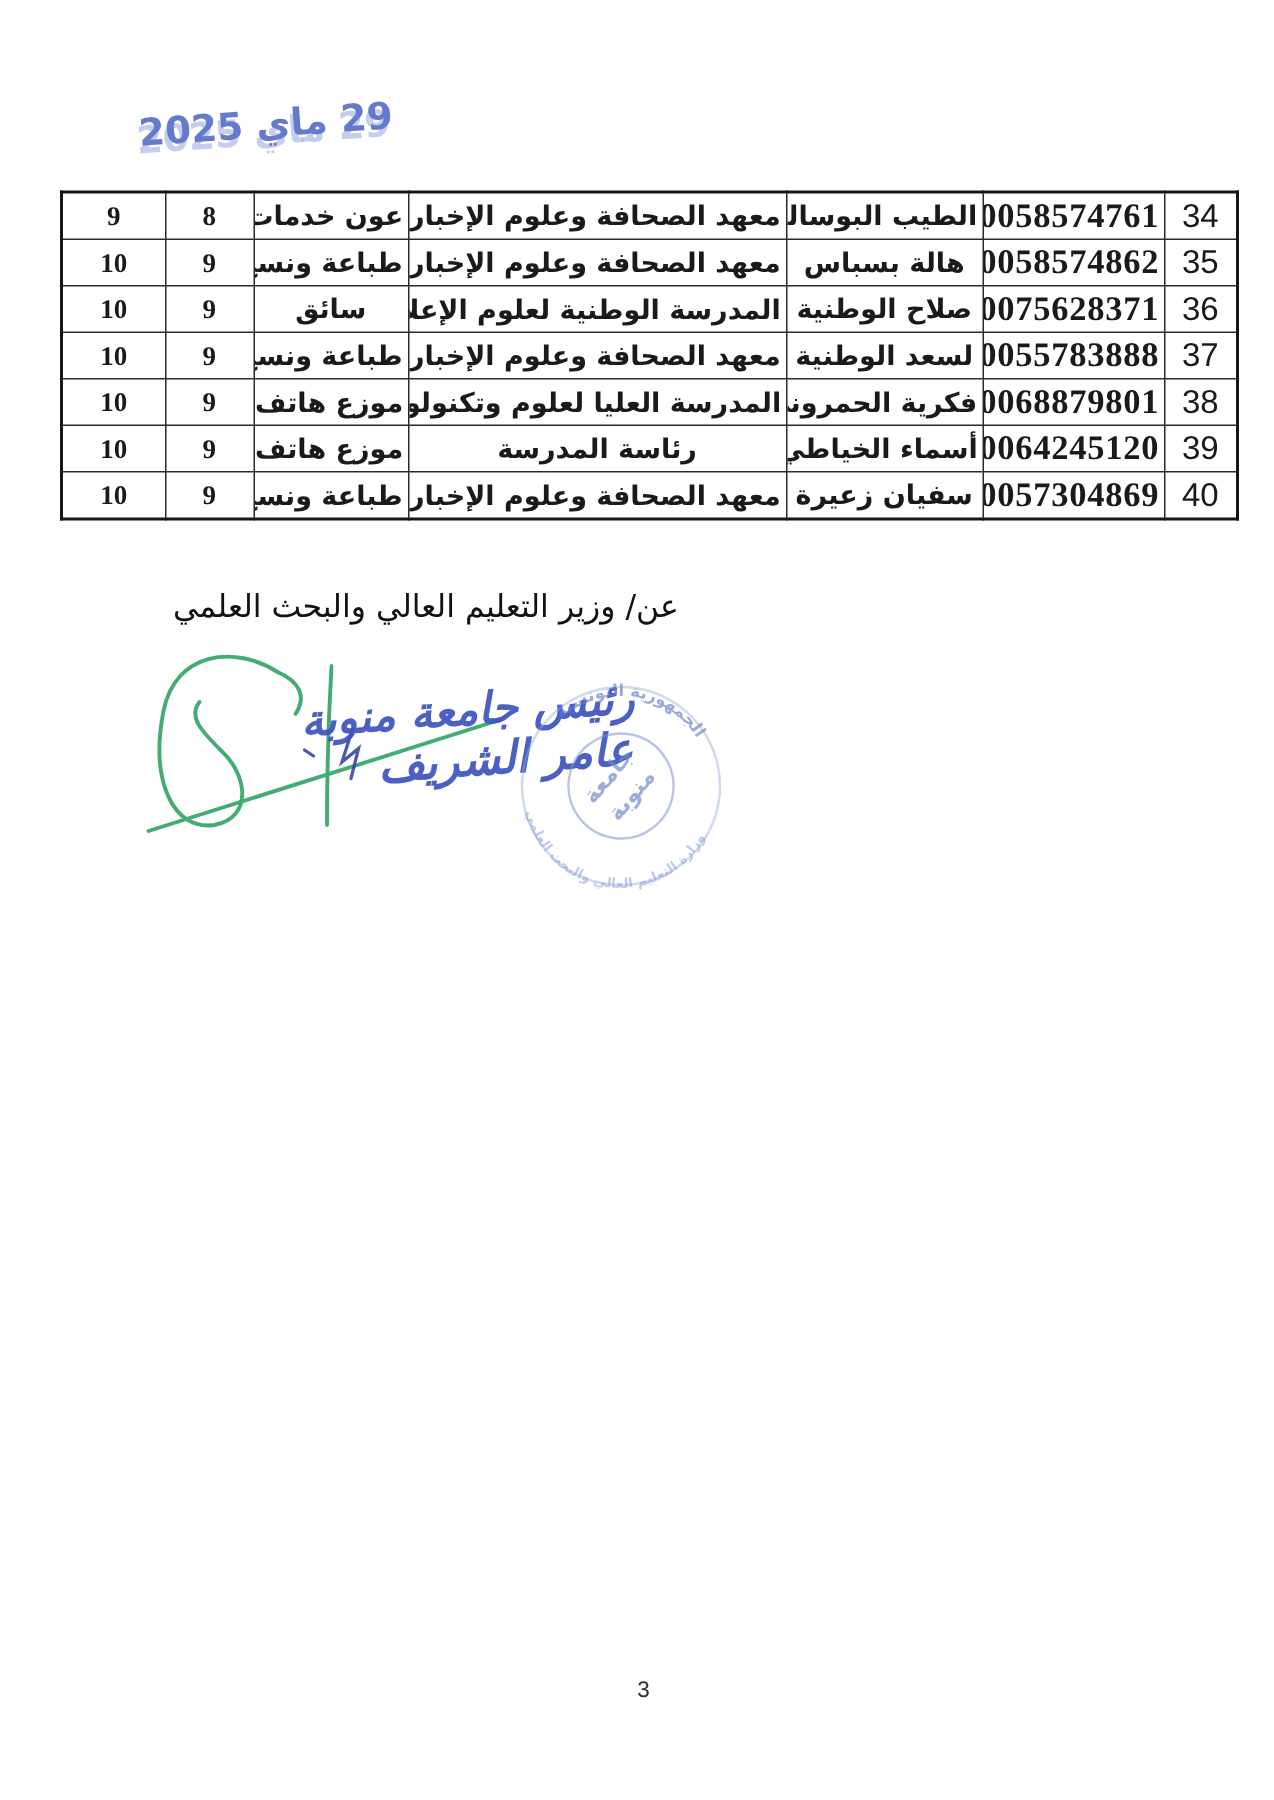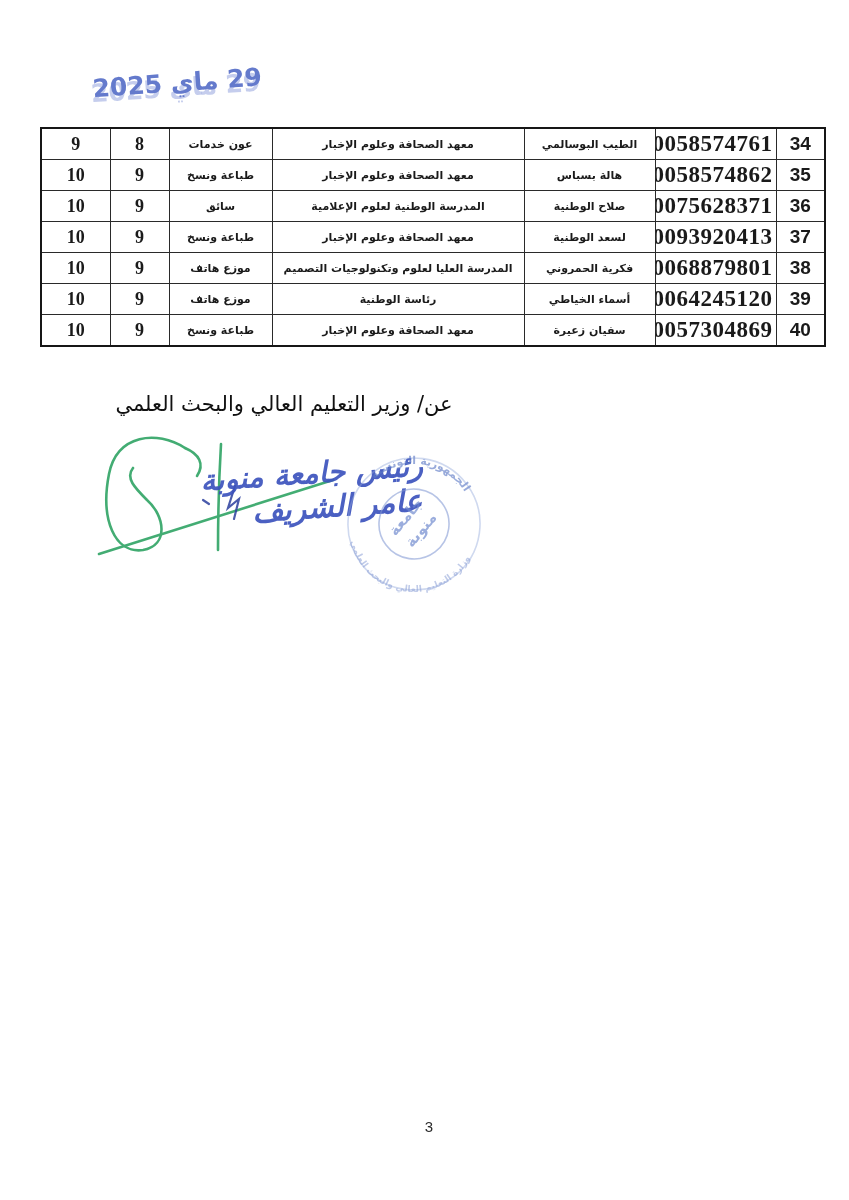--- a/index.html
+++ b/index.html
@@ -25,23 +25,23 @@
   .roster{
     position:absolute;left:40px;top:127px;width:784px;
     border-collapse:collapse;table-layout:fixed;
     border:2px solid #161616;
   }
   .roster td{
     border:1px solid #2a2a2a;height:30px;
     text-align:center;vertical-align:middle;
     padding:0 3px;overflow:hidden;white-space:nowrap;
   }
-  .c-num{font-family:"Liberation Sans",sans-serif;font-weight:700;font-size:19px;}
+  .c-num{font-family:"Liberation Sans",sans-serif;font-weight:400;font-size:22px;}
   .c-id{font-family:"Liberation Serif",serif;font-weight:700;font-size:23px;letter-spacing:.5px;}
-  .c-name,.c-inst,.c-job{font-weight:700;font-size:11px;}
+  .c-name,.c-inst,.c-job{font-weight:700;font-size:18px;}
   .c-g1,.c-g2{font-family:"Liberation Serif",serif;font-weight:700;font-size:18px;}
 
   
   .minister-heading{
     position:absolute;left:58px;top:392px;width:452px;
     text-align:center;direction:rtl;
     font-size:21px;font-weight:400;color:#111;
   }
 
   
@@ -106,21 +106,21 @@
       <td class="c-id">0075628371</td>
       <td class="c-name">صلاح الوطنية</td>
       <td class="c-inst">المدرسة الوطنية لعلوم الإعلامية</td>
       <td class="c-job">سائق</td>
       <td class="c-g1">9</td>
       <td class="c-g2">10</td>
     </tr>
 
     <tr>
       <td class="c-num">37</td>
-      <td class="c-id">0093920413</td>
+      <td class="c-id">0055783888</td>
       <td class="c-name">لسعد الوطنية</td>
       <td class="c-inst">معهد الصحافة وعلوم الإخبار</td>
       <td class="c-job">طباعة ونسخ</td>
       <td class="c-g1">9</td>
       <td class="c-g2">10</td>
     </tr>
 
     <tr>
       <td class="c-num">38</td>
       <td class="c-id">0068879801</td>
@@ -128,21 +128,21 @@
       <td class="c-inst">المدرسة العليا لعلوم وتكنولوجيات التصميم</td>
       <td class="c-job">موزع هاتف</td>
       <td class="c-g1">9</td>
       <td class="c-g2">10</td>
     </tr>
 
     <tr>
       <td class="c-num">39</td>
       <td class="c-id">0064245120</td>
       <td class="c-name">أسماء الخياطي</td>
-      <td class="c-inst">رئاسة الوطنية</td>
+      <td class="c-inst">رئاسة المدرسة</td>
       <td class="c-job">موزع هاتف</td>
       <td class="c-g1">9</td>
       <td class="c-g2">10</td>
     </tr>
 
     <tr>
       <td class="c-num">40</td>
       <td class="c-id">0057304869</td>
       <td class="c-name">سفيان زعيرة</td>
       <td class="c-inst">معهد الصحافة وعلوم الإخبار</td>

